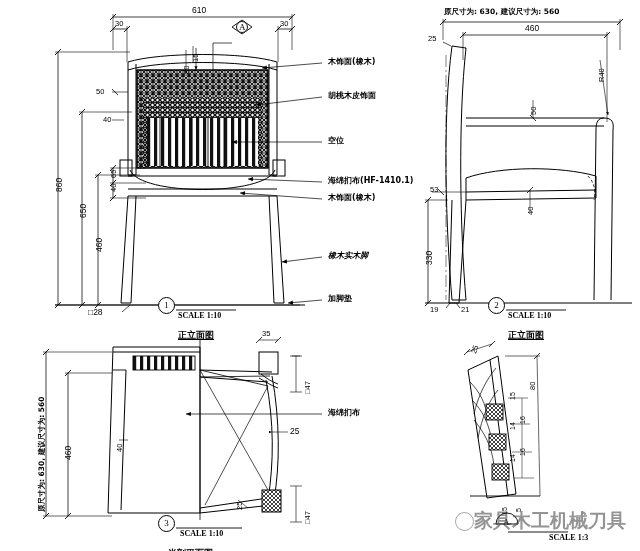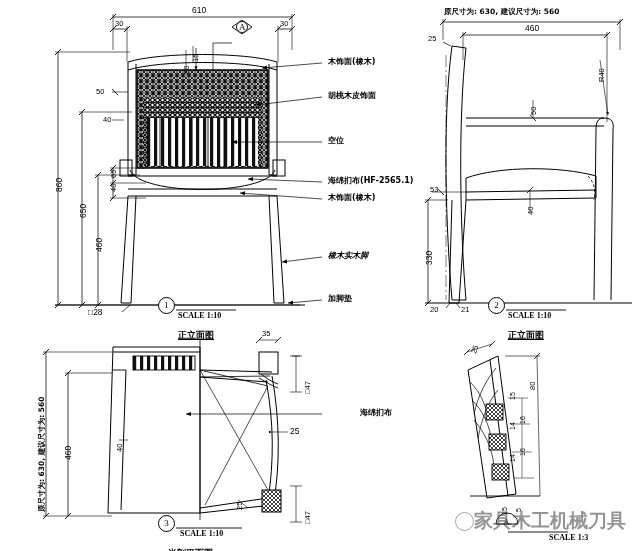--- a/index.html
+++ b/index.html
@@ -323,39 +323,39 @@
 <div class="dim dimv" style="left:183px;top:74px;font-size:7.5px;">80</div>
 <div class="dim dimv" style="left:192px;top:62px;font-size:7.5px;">15</div>
 <div class="dim" style="left:96px;top:88px;font-size:7.5px;">50</div>
 <div class="dim" style="left:103px;top:116px;font-size:7.5px;">40</div>
 <div class="dim" style="left:88px;top:308px;">□28</div>
 <div class="dim" style="left:239px;top:23px;font-size:9px;font-family:'Liberation Serif',serif;">A</div>
 
 <div class="lbl cjk" style="left:328px;top:58px;">木饰面(橡木)</div>
 <div class="lbl cjk" style="left:328px;top:92px;">胡桃木皮饰面</div>
 <div class="lbl cjk" style="left:328px;top:137px;">空位</div>
-<div class="lbl cjk" style="left:328px;top:177px;">海绵扪布(HF-2565.1)</div>
+<div class="lbl cjk" style="left:328px;top:177px;">海绵扪布(HF-1410.1)</div>
 <div class="lbl cjk" style="left:328px;top:194px;">木饰面(橡木)</div>
 <div class="lbl cjk" style="left:328px;top:252px;font-style:italic;">橡木实木脚</div>
 <div class="lbl cjk" style="left:328px;top:295px;">加脚垫</div>
-<div class="lbl cjk" style="left:328px;top:409px;margin-left:32px;">海绵扪布</div>
+<div class="lbl cjk" style="left:328px;top:409px;">海绵扪布</div>
 
 <div class="vnum" style="left:158px;top:297px;">1</div>
 <div class="vtitle title-cjk" style="left:178px;top:297px;">正立面图</div>
 <div class="vtitle scale-txt" style="left:178px;top:311px;">SCALE 1:10</div>
 
 <div class="lbl cjk" style="left:444px;top:8px;font-size:7.5px;">原尺寸为: 630, 建议尺寸为: 560</div>
 <div class="dim" style="left:525px;top:24px;">460</div>
 <div class="dim" style="left:428px;top:35px;font-size:7.5px;">25</div>
 <div class="dim dimv" style="left:530px;top:115px;font-size:7.5px;">50</div>
 <div class="dim dimv" style="left:598px;top:82px;font-size:7.5px;">R40</div>
 <div class="dim" style="left:430px;top:186px;font-size:7.5px;">53</div>
 <div class="dim dimv" style="left:527px;top:215px;font-size:7.5px;">40</div>
 <div class="dim dimv" style="left:425px;top:265px;">330</div>
-<div class="dim" style="left:430px;top:306px;font-size:7.5px;">20</div>
+<div class="dim" style="left:430px;top:306px;font-size:7.5px;">19</div>
 <div class="dim" style="left:461px;top:306px;font-size:7.5px;">21</div>
 
 <div class="vnum" style="left:488px;top:297px;">2</div>
 <div class="vtitle title-cjk" style="left:508px;top:297px;">正立面图</div>
 <div class="vtitle scale-txt" style="left:508px;top:311px;">SCALE 1:10</div>
 
 <div class="lbl cjk dimv" style="left:38px;top:512px;font-size:7.5px;">原尺寸为: 630, 建议尺寸为: 560</div>
 <div class="dim dimv" style="left:64px;top:460px;">460</div>
 <div class="dim dimv" style="left:116px;top:452px;font-size:7.5px;">40</div>
 <div class="dim" style="left:262px;top:330px;font-size:7.5px;">35</div>

